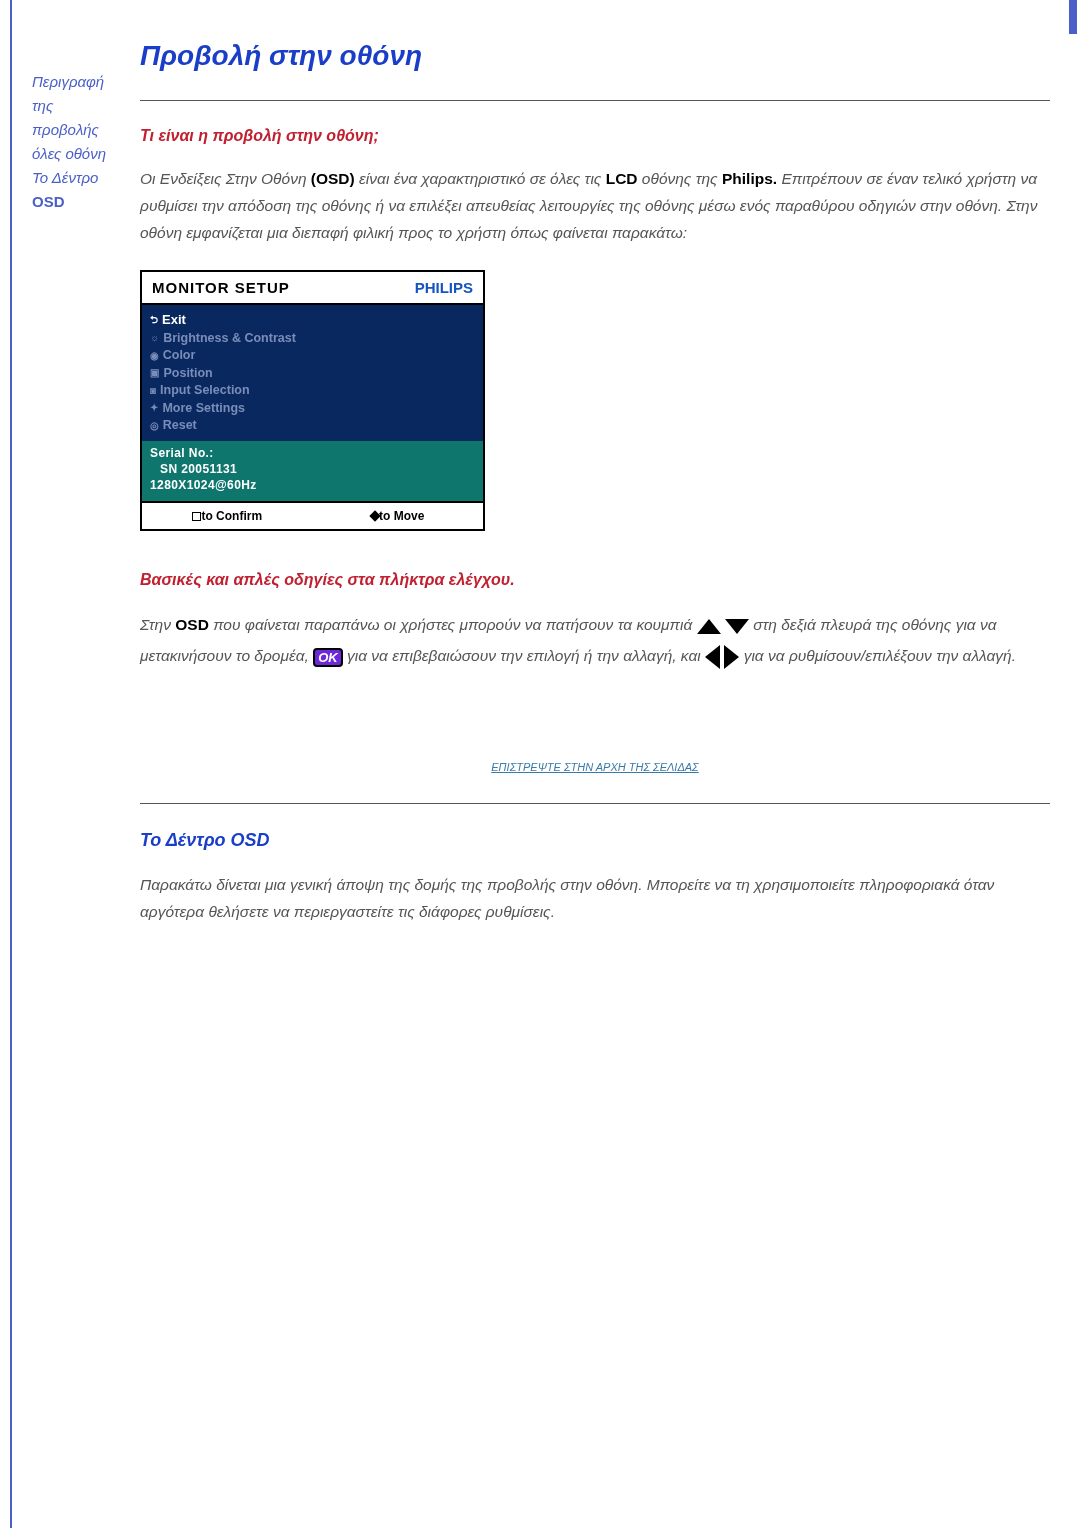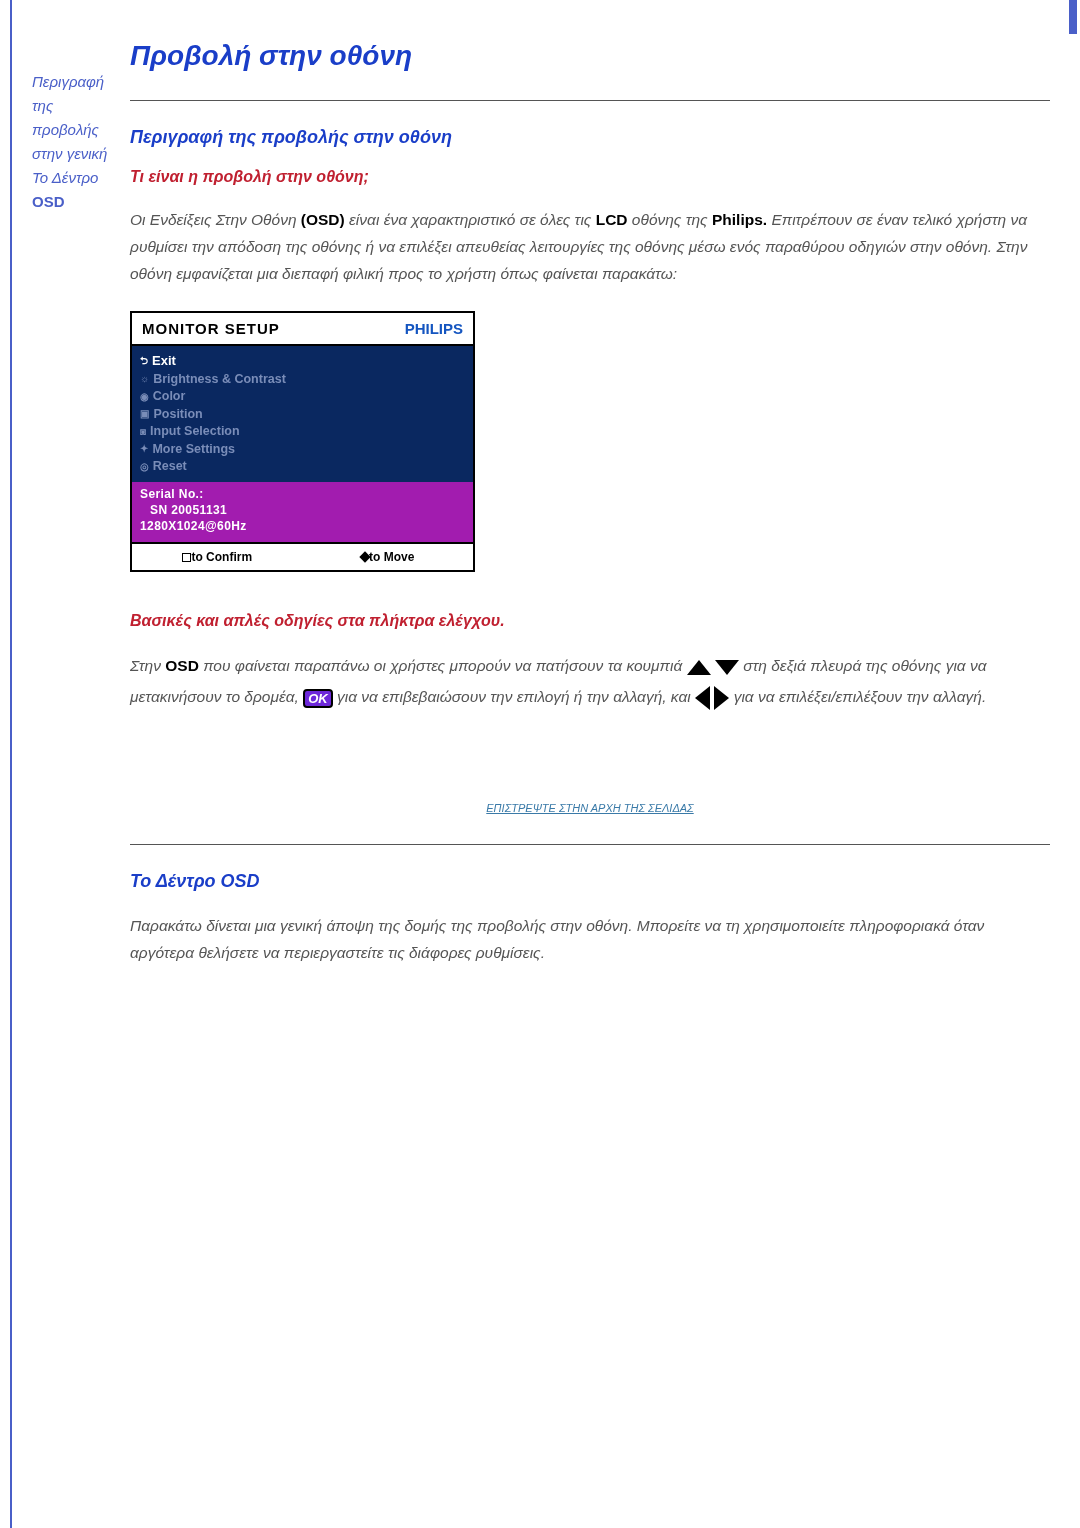--- a/index.html
+++ b/index.html
@@ -34,21 +34,21 @@
     width: 100px;
     font-style: italic;
     font-size: 15px;
     color: #4a5fc8;
     line-height: 1.6;
   }
   .sidebar a { color: #4a5fc8; text-decoration: none; }
   .sidebar .osd-bold { font-weight: bold; font-style: normal; }
   .main {
     position: absolute;
-    left: 130px;
+    left: 140px;
     top: 40px;
     right: 30px;
   }
   .page-title {
     color: #1a3ec8;
     font-style: italic;
     font-weight: bold;
     font-size: 28px;
     margin-bottom: 28px;
   }
@@ -101,21 +101,21 @@
     color: #7a8db8;
     font-size: 12.5px;
     font-weight: bold;
     line-height: 1.4;
     padding: 6px 8px 6px 8px;
   }
   .osd-mid .row { display: flex; align-items: center; gap: 4px; }
   .osd-mid .exit-row { color: #ffffff; font-size: 13px; }
   .dot { font-size: 10px; }
   .osd-serial {
-    background: #a21caf;
+    background: #0f766e;
     color: #fff;
     font-weight: bold;
     font-size: 12px;
     padding: 4px 8px 8px 8px;
     line-height: 1.35;
     letter-spacing: 0.4px;
   }
   .osd-bottom {
     display: flex;
     border-top: 2px solid #000;
@@ -178,35 +178,34 @@
 <body>
 
 <div class="left-rule"></div>
 <div class="right-rule"></div>
 
 <nav class="sidebar">
   <a href="#">
     <span>Περιγραφή</span><br>
     <span>της</span><br>
     <span>προβολής</span><br>
-    <span>στην γενική</span>
+    <span>όλες οθόνη</span>
   </a><br>
   <a href="#">
     <span>Το Δέντρο</span><br>
     <span class="osd-bold">OSD</span>
   </a>
 </nav>
 
 <main class="main">
 
   <h1 class="page-title">Προβολή στην οθόνη</h1>
 
   <hr class="sep">
 
-  <h2 class="subheading">Περιγραφή της προβολής στην οθόνη</h2>
 
   <h3 class="subheading2">Τι είναι η προβολή στην οθόνη;</h3>
 
   <p class="body-text">
     <span>Οι Ενδείξεις Στην Οθόνη </span>
     <b>(OSD)</b>
     <span> είναι ένα χαρακτηριστικό σε όλες τις </span>
     <b>LCD</b>
     <span> οθόνης της </span>
     <b>Philips.</b>
@@ -269,21 +268,21 @@
 
   <p class="body-text flowing inline-icons">
     <span>Στην </span><b>OSD</b><span> που φαίνεται παραπάνω οι χρήστες μπορούν να πατήσουν τα κουμπιά </span>
     <span class="tri-up"></span>
     <span class="tri-down"></span>
     <span> στη δεξιά πλευρά της οθόνης για να μετακινήσουν το δρομέα, </span>
     <span class="ok-badge">OK</span>
     <span> για να επιβεβαιώσουν την επιλογή ή την αλλαγή, και </span>
     <span class="tri-left"></span>
     <span class="tri-right"></span>
-    <span> για να επιλέξει/επιλέξουν την αλλαγή.</span>
+    <span> για να ρυθμίσουν/επιλέξουν την αλλαγή.</span>
   </p>
 
   <a href="#" class="back-link">ΕΠΙΣΤΡΕΨΤΕ ΣΤΗΝ ΑΡΧΗ ΤΗΣ ΣΕΛΙΔΑΣ</a>
 
   <hr class="sep">
 
   <h2 class="subheading">
     <span>Το Δέντρο OSD</span>
   </h2>
 

